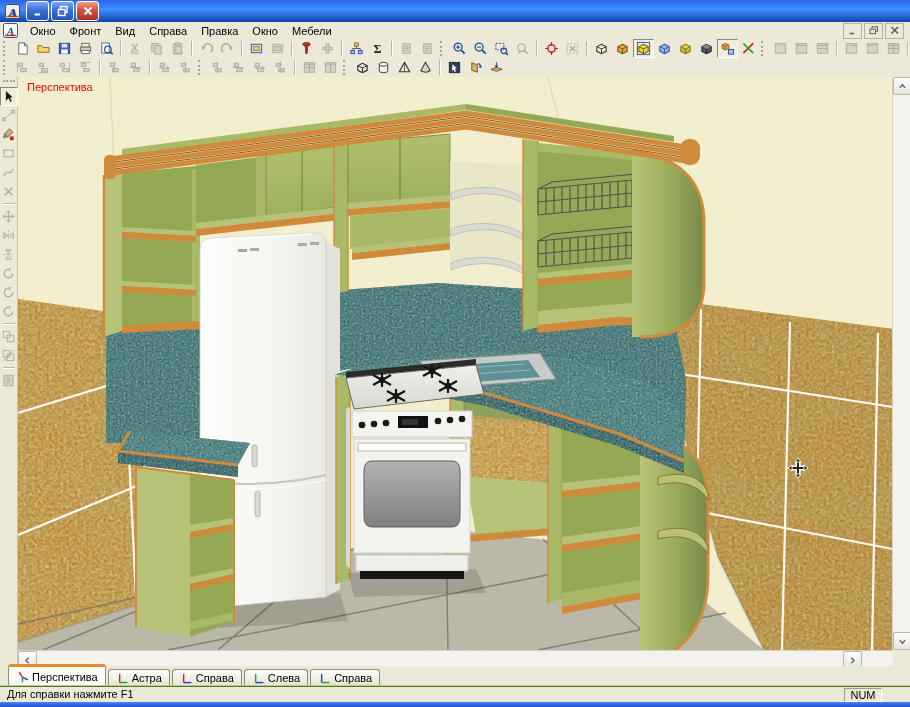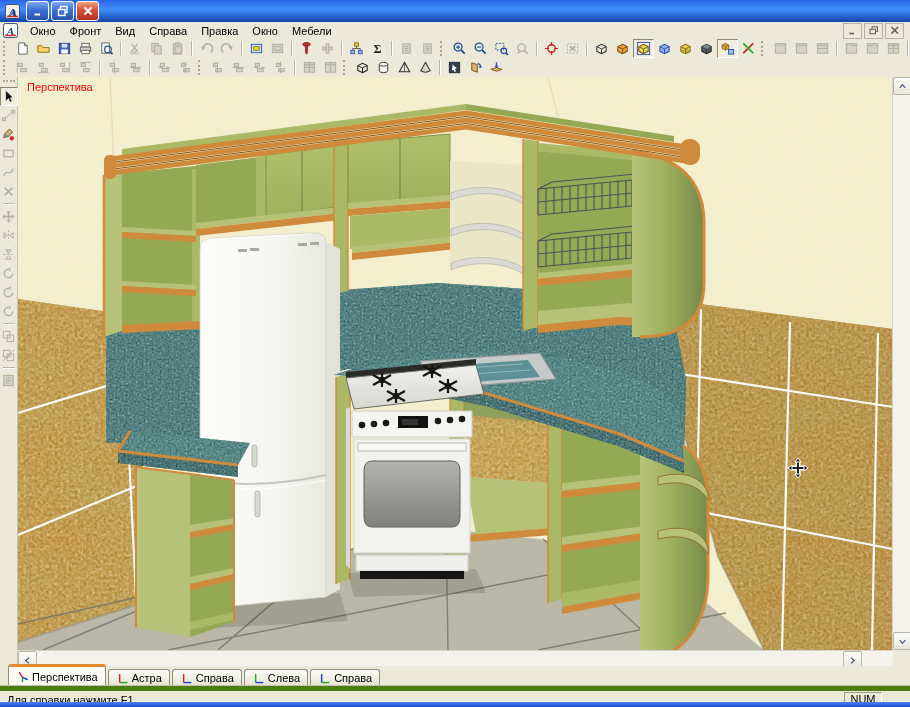--- a/index.html
+++ b/index.html
@@ -54,21 +54,21 @@
   .corner{position:absolute;right:0;top:573px;width:17px;height:16px;background:var(--chrome)}
 
   
   .tabbar{position:absolute;top:666px;left:0;right:0;height:20px;background:var(--chrome);display:flex;align-items:flex-end;padding-left:8px}
   .tab{display:flex;align-items:center;gap:3px;height:16px;padding:0 7px;margin-right:2px;border:1px solid #8f8d78;border-bottom:none;border-radius:3px 3px 0 0;
     background:linear-gradient(#fdfdfa,#e6e3d2);white-space:nowrap}
   .tab svg{width:13px;height:13px}
   .tab.active{height:19px;background:#fcfbf5;border-top:3px solid var(--tab_highlight)}
 
   
-  .statusbar{position:absolute;top:686px;left:0;right:0;height:16px;background:var(--chrome);display:flex;align-items:flex-end;border-top:5px solid #4d7c0f;box-shadow:0 -1px 0 #c3c0ae}
+  .statusbar{position:absolute;top:686px;left:0;right:0;height:16px;background:var(--chrome);display:flex;align-items:flex-start;border-top:1px solid #4d7c0f;box-shadow:0 -1px 0 #c3c0ae}
   .sb-msg{flex:1;margin:1px 2px;padding:0 5px;height:12px;line-height:12px}
   .sb-panel{width:36px;margin:1px 2px;height:12px;line-height:12px;text-align:center;border:1px solid;border-color:#9d9a86 #fff #fff #9d9a86}
   .sb-space{width:26px}
   .bottomedge{position:absolute;top:702px;left:0;right:0;height:5px;background:linear-gradient(180deg,#4a84f0,var(--frame_blue))}
 
   
   .c-wall{fill:var(--wall_cream)} .c-tile{fill:var(--tile)}
   .c-grout{stroke:var(--grout);stroke-width:2.2;fill:none;opacity:.95}
   .c-floor{fill:var(--floor)} .c-fline{stroke:var(--floor_line);stroke-width:1.4;fill:none;opacity:.8}
   .c-teal{fill:var(--teal)} .c-tealL{fill:var(--teal_light)} .c-tealD{fill:var(--teal_dark)}

